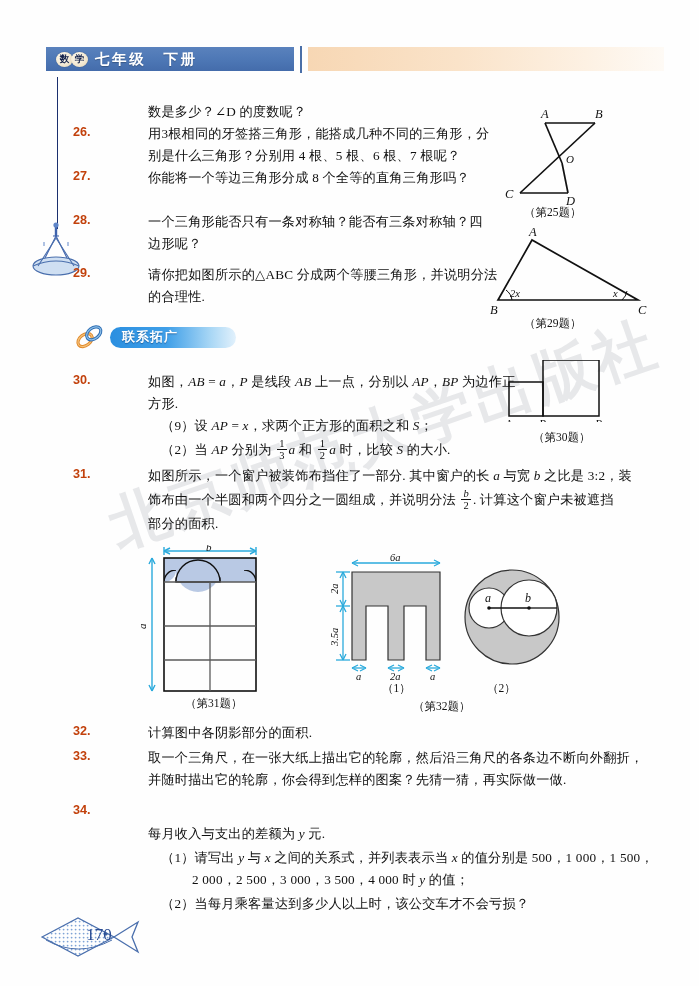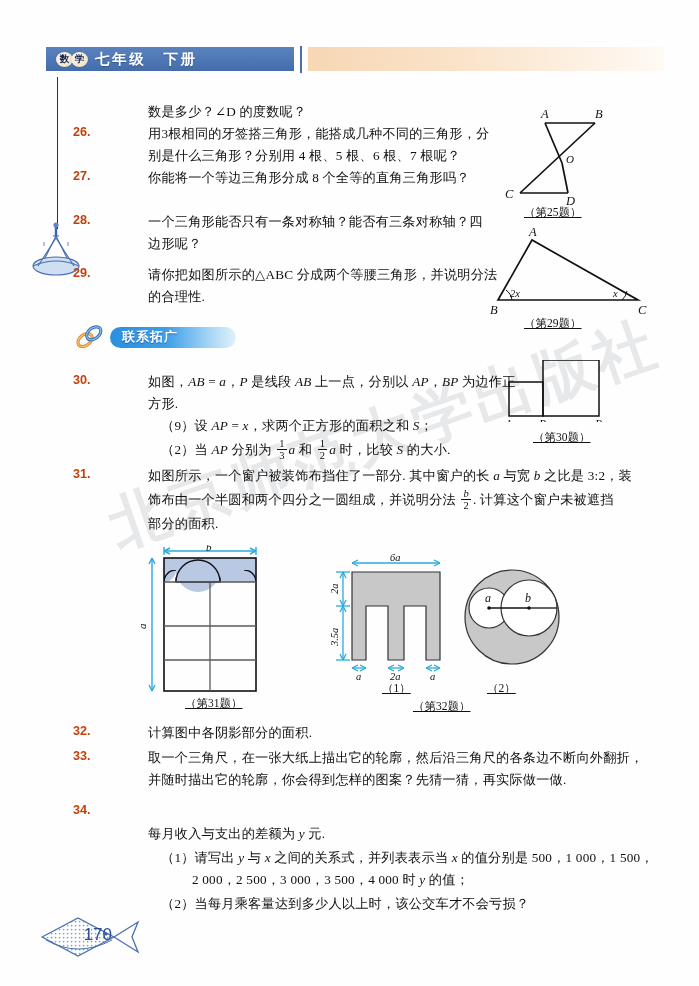--- a/index.html
+++ b/index.html
@@ -107,21 +107,21 @@
     color: #ffffff; font-size: 13px; font-weight: bold;
     font-family: "DejaVu Sans", sans-serif; letter-spacing: 1px;
     text-shadow: 0 1px 1px rgba(0,40,90,.45);
   }
 
   
   .fig { position: absolute; }
   .figcap {
     position: absolute;
     font-family: "Liberation Serif", "DejaVu Serif", serif;
-    font-size: 11.5px; color: #111; white-space: nowrap; text-decoration: underline;
+    font-size: 11.5px; color: #111; white-space: nowrap;
   }
 
   
   .watermark {
     position: absolute;
     left: 120px; top: 400px;
     width: 520px; height: 220px;
     font-family: "DejaVu Sans", sans-serif;
     font-size: 60px; font-weight: bold;
     color: rgba(120,125,135,0.17);
@@ -131,23 +131,23 @@
     pointer-events: none;
     user-select: none;
   }
 
   
   .pagenum-wrap {
     position: absolute; left: 34px; top: 912px;
     width: 118px; height: 50px;
   }
   .pagenum-txt {
-    position: absolute; left: 32px; top: 13px;
-    width: 46px; text-align: right;
-    font-family: Liberation Sans, sans-serif;
+    position: absolute; left: 42px; top: 13px;
+    width: 46px; text-align: center;
+    font-family: Liberation Serif, serif;
     font-size: 17px; color: #2a4c93; font-weight: 500;
   }
 </style>
 </head>
 <body>
 
 <div id="page">
 
   <div class="header-wrap">
     <div class="header-blue">

